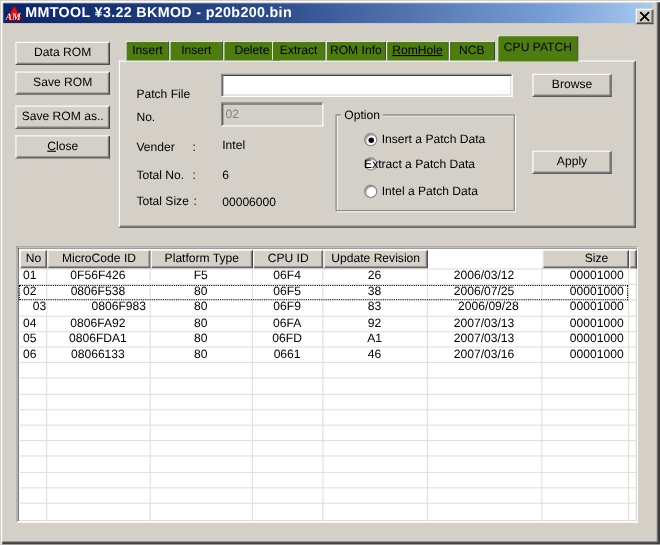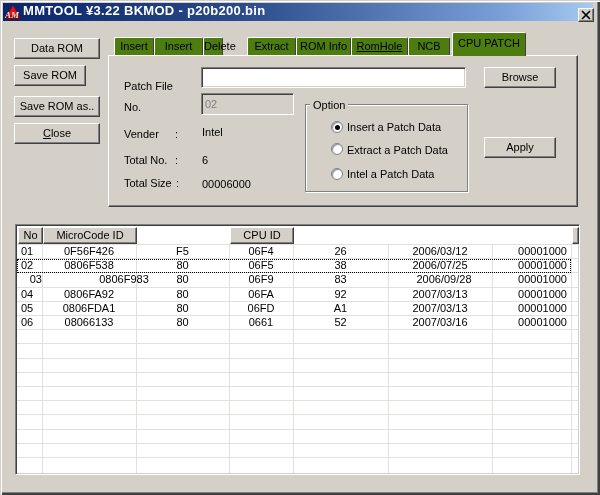--- a/index.html
+++ b/index.html
@@ -84,28 +84,28 @@
     <rect x="1" y="12" width="14" height="2" fill="#900000"></rect>
     <text x="0" y="13" font-size="9" font-style="italic" font-weight="bold" fill="#E4E0DC" font-family="Liberation Serif">AM</text>
   </svg>
   <div class="title-txt">MMTOOL ¥3.22 BKMOD - p20b200.bin</div>
   <div class="xbtn"><svg width="14" height="12" viewBox="0 0 14 12">
         <path d="M3 2 L11 10 M11 2 L3 10" stroke="#000" stroke-width="1.7"></path>
       </svg></div>
 </div>
 
 <div class="btn" style="left:14px; top:38px; width:86px; height:21px; line-height:19px;">Data ROM</div>
-<div class="btn" style="left:14px; top:65px; width:72px; height:21px; line-height:19px;">Save ROM</div>
+<div class="btn" style="left:14px; top:65px; width:86px; height:21px; line-height:19px;">Save ROM</div>
 <div class="btn" style="left:14px; top:96px; width:86px; height:21px; line-height:19px;">Save ROM as..</div>
 <div class="btn" style="left:14px; top:123px; width:86px; height:21px; line-height:19px;"><u>C</u>lose</div>
 
 <div class="panel"></div>
 <div class="tab" style="left:114px; width:40px;">Insert</div>
 <div class="tab" style="left:154px; width:49px;">Insert</div>
-<div class="tab" style="left:203px; width:20px;">Delete</div>
+<div class="tab" style="left:203px; width:52px;">Delete</div>
 <div class="tab" style="left:247px; width:49px;">Extract</div>
 <div class="tab" style="left:296px; width:55px;">ROM Info</div>
 <div class="tab" style="left:351px; width:57px;text-decoration:underline;">RomHole</div>
 <div class="tab" style="left:408px; width:42px;">NCB</div>
 <div class="tab active" style="left:452px; width:74px;">CPU PATCH</div>
 
 <div class="lbl" style="left:124px; top:81px;">Patch File</div>
 <div class="input" style="left:201px; top:67px; width:265px; height:21px;"></div>
 <div class="lbl" style="left:124px; top:102px;">No.</div>
 <div class="input" style="left:201px; top:93px; width:93px; height:22px; background:#D4D0C8; color:#808080; line-height:20px; padding-left:3px; font-size:11px;">02</div>
@@ -119,31 +119,34 @@
 <div class="lbl" style="left:176px; top:178px;">:</div>
 <div class="lbl" style="left:202px; top:179px;">00006000</div>
 
 <div class="group"></div>
 <div class="lbl" style="left:310px; top:100px; background:#D4D0C8; padding:0 3px; z-index:3;">Option</div>
 <div class="radio" style="left:331px; top:121px;">
     <div class="dot"></div>
   </div>
 <div class="lbl" style="left:347px; top:122px;">Insert a Patch Data</div>
 <div class="radio" style="left:331px; top:143px;"></div>
-<div class="lbl" style="left:347px; top:145px;">Extract a Patch Data</div>
+<div class="lbl" style="left:331px; top:145px;">Extract a Patch Data</div>
 <div class="radio" style="left:331px; top:168px;"></div>
 <div class="lbl" style="left:347px; top:169px;">Intel a Patch Data</div>
 
 <div class="btn" style="left:484px; top:67px; width:72px; height:21px; line-height:19px;">Browse</div>
 <div class="btn" style="left:484px; top:137px; width:72px; height:21px; line-height:19px;">Apply</div>
 
 <div class="table">
   <div class="hcell" style="left:2px; width:25px;">No</div>
   <div class="hcell" style="left:27px; width:94px;">MicroCode ID</div>
+  <div class="hcell" style="left:121px; width:93px;">Platform Type</div>
   <div class="hcell" style="left:214px; width:64px;">CPU ID</div>
+  <div class="hcell" style="left:278px; width:95px;">Update Revision</div>
+  <div class="hcell" style="left:477px; width:79px; text-align:right; padding-right:18px;">Size</div>
   <div class="hcell" style="left:556px; width:7px;"></div>
 </div>
 
 <div class="vline" style="left:42px; height:229px;"></div>
 <div class="vline" style="left:136px; height:229px;"></div>
 <div class="vline" style="left:229px; height:229px;"></div>
 <div class="vline" style="left:293px; height:229px;"></div>
 <div class="vline" style="left:388px; height:229px;"></div>
 <div class="vline" style="left:492px; height:229px;"></div>
 <div class="vline" style="left:571px; height:229px;"></div>
@@ -157,21 +160,21 @@
     <div class="cell" style="left:388px; top:244px; width:104px;">2006/03/12</div>
     <div class="cell" style="left:492px; top:244px; width:79px;padding-right:4px;text-align:right;">00001000</div>
     <div class="cell" style="left:17px; top:258px; width:25px;padding-left:4px;text-align:left;">02</div>
     <div class="cell" style="left:42px; top:258px; width:94px;">0806F538</div>
     <div class="cell" style="left:136px; top:258px; width:93px;">80</div>
     <div class="cell" style="left:229px; top:258px; width:64px;">06F5</div>
     <div class="cell" style="left:293px; top:258px; width:95px;">38</div>
     <div class="cell" style="left:388px; top:258px; width:104px;">2006/07/25</div>
     <div class="cell" style="left:492px; top:258px; width:79px;padding-right:4px;text-align:right;">00001000</div>
     <div class="cell" style="left:17px; top:272px; width:25px;padding-left:4px;text-align:right;">03</div>
-    <div class="cell" style="left:58px; top:272px; width:94px;padding-left:38px;">0806F983</div>
+    <div class="cell" style="left:42px; top:272px; width:94px;padding-left:38px;">0806F983</div>
     <div class="cell" style="left:136px; top:272px; width:93px;">80</div>
     <div class="cell" style="left:229px; top:272px; width:64px;">06F9</div>
     <div class="cell" style="left:293px; top:272px; width:95px;">83</div>
     <div class="cell" style="left:392px; top:272px; width:104px;text-align:center;">2006/09/28</div>
     <div class="cell" style="left:492px; top:272px; width:79px;padding-right:4px;text-align:right;">00001000</div>
     <div class="cell" style="left:17px; top:287px; width:25px;padding-left:4px;text-align:left;">04</div>
     <div class="cell" style="left:42px; top:287px; width:94px;">0806FA92</div>
     <div class="cell" style="left:136px; top:287px; width:93px;">80</div>
     <div class="cell" style="left:229px; top:287px; width:64px;">06FA</div>
     <div class="cell" style="left:293px; top:287px; width:95px;">92</div>
@@ -181,21 +184,21 @@
     <div class="cell" style="left:42px; top:301px; width:94px;">0806FDA1</div>
     <div class="cell" style="left:136px; top:301px; width:93px;">80</div>
     <div class="cell" style="left:229px; top:301px; width:64px;">06FD</div>
     <div class="cell" style="left:293px; top:301px; width:95px;">A1</div>
     <div class="cell" style="left:388px; top:301px; width:104px;">2007/03/13</div>
     <div class="cell" style="left:492px; top:301px; width:79px;padding-right:4px;text-align:right;">00001000</div>
     <div class="cell" style="left:17px; top:315px; width:25px;padding-left:4px;text-align:left;">06</div>
     <div class="cell" style="left:42px; top:315px; width:94px;">08066133</div>
     <div class="cell" style="left:136px; top:315px; width:93px;">80</div>
     <div class="cell" style="left:229px; top:315px; width:64px;">0661</div>
-    <div class="cell" style="left:293px; top:315px; width:95px;">52</div>
+    <div class="cell" style="left:293px; top:315px; width:95px;">46</div>
     <div class="cell" style="left:388px; top:315px; width:104px;">2007/03/16</div>
     <div class="cell" style="left:492px; top:315px; width:79px;padding-right:4px;text-align:right;">00001000</div>
     <div class="hline" style="top:258px;"></div>
     <div class="hline" style="top:272px;"></div>
     <div class="hline" style="top:287px;"></div>
     <div class="hline" style="top:301px;"></div>
     <div class="hline" style="top:315px;"></div>
     <div class="hline" style="top:329px;"></div>
     <div class="hline" style="top:343px;"></div>
     <div class="hline" style="top:358px;"></div>

